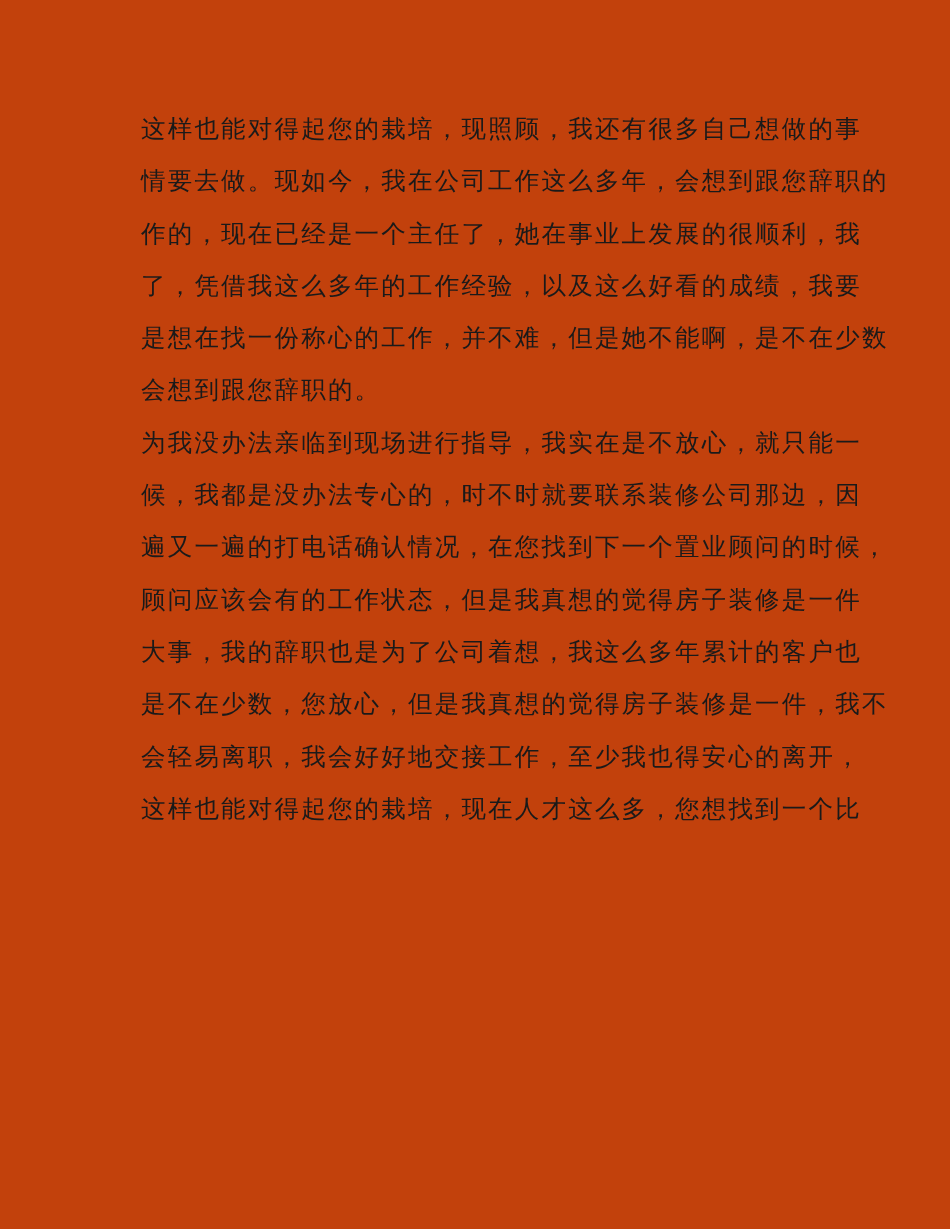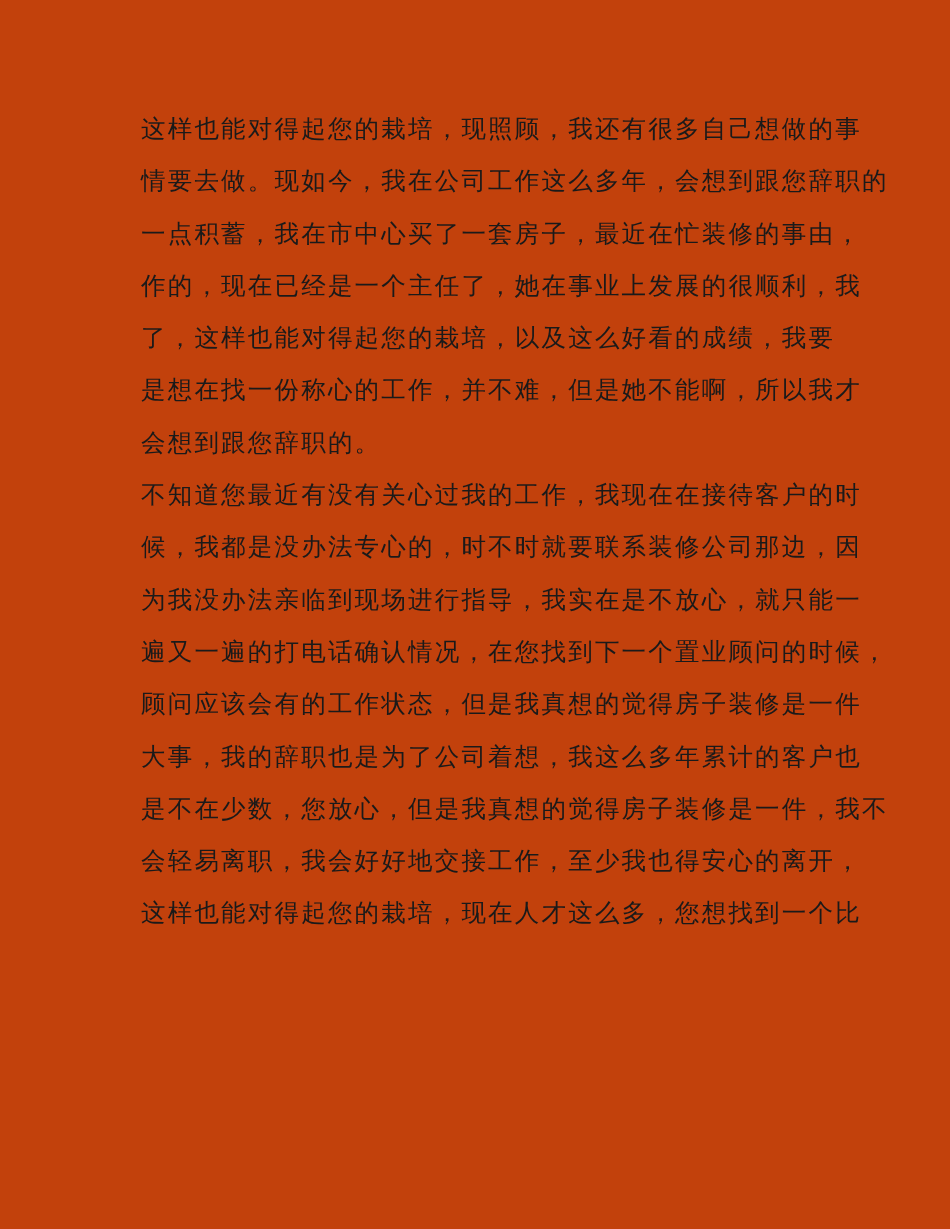--- a/index.html
+++ b/index.html
@@ -37,28 +37,26 @@
       white-space: nowrap;
     }
   </style>
 </head>
 <body>
 
 <div class="page">
   <div class="content">
     <div class="line">这样也能对得起您的栽培，现照顾，我还有很多自己想做的事</div>
     <div class="line">情要去做。现如今，我在公司工作这么多年，会想到跟您辞职的</div>
-    <div class="line">一点积蓄，我在市中心买了一套房子，最近在忙装修的事由，</div>
     <div class="line">作的，现在已经是一个主任了，她在事业上发展的很顺利，我</div>
-    <div class="line">了，这样也能对得起您的栽培，以及这么好看的成绩，我要</div>
-    <div class="line">是想在找一份称心的工作，并不难，但是她不能啊，所以我才</div>
+    <div class="line">了，凭借我这么多年的工作经验，以及这么好看的成绩，我要</div>
+    <div class="line">是想在找一份称心的工作，并不难，但是她不能啊，是不在少数</div>
     <div class="line">会想到跟您辞职的。</div>
-    <div class="line">不知道您最近有没有关心过我的工作，我现在在接待客户的时</div>
+    <div class="line">为我没办法亲临到现场进行指导，我实在是不放心，就只能一</div>
     <div class="line">候，我都是没办法专心的，时不时就要联系装修公司那边，因</div>
-    <div class="line">为我没办法亲临到现场进行指导，我实在是不放心，就只能一</div>
     <div class="line">遍又一遍的打电话确认情况，在您找到下一个置业顾问的时候，</div>
     <div class="line">顾问应该会有的工作状态，但是我真想的觉得房子装修是一件</div>
     <div class="line">大事，我的辞职也是为了公司着想，我这么多年累计的客户也</div>
     <div class="line">是不在少数，您放心，但是我真想的觉得房子装修是一件，我不</div>
     <div class="line">会轻易离职，我会好好地交接工作，至少我也得安心的离开，</div>
     <div class="line">这样也能对得起您的栽培，现在人才这么多，您想找到一个比</div>
   </div>
 </div>
 
 </body></html>

